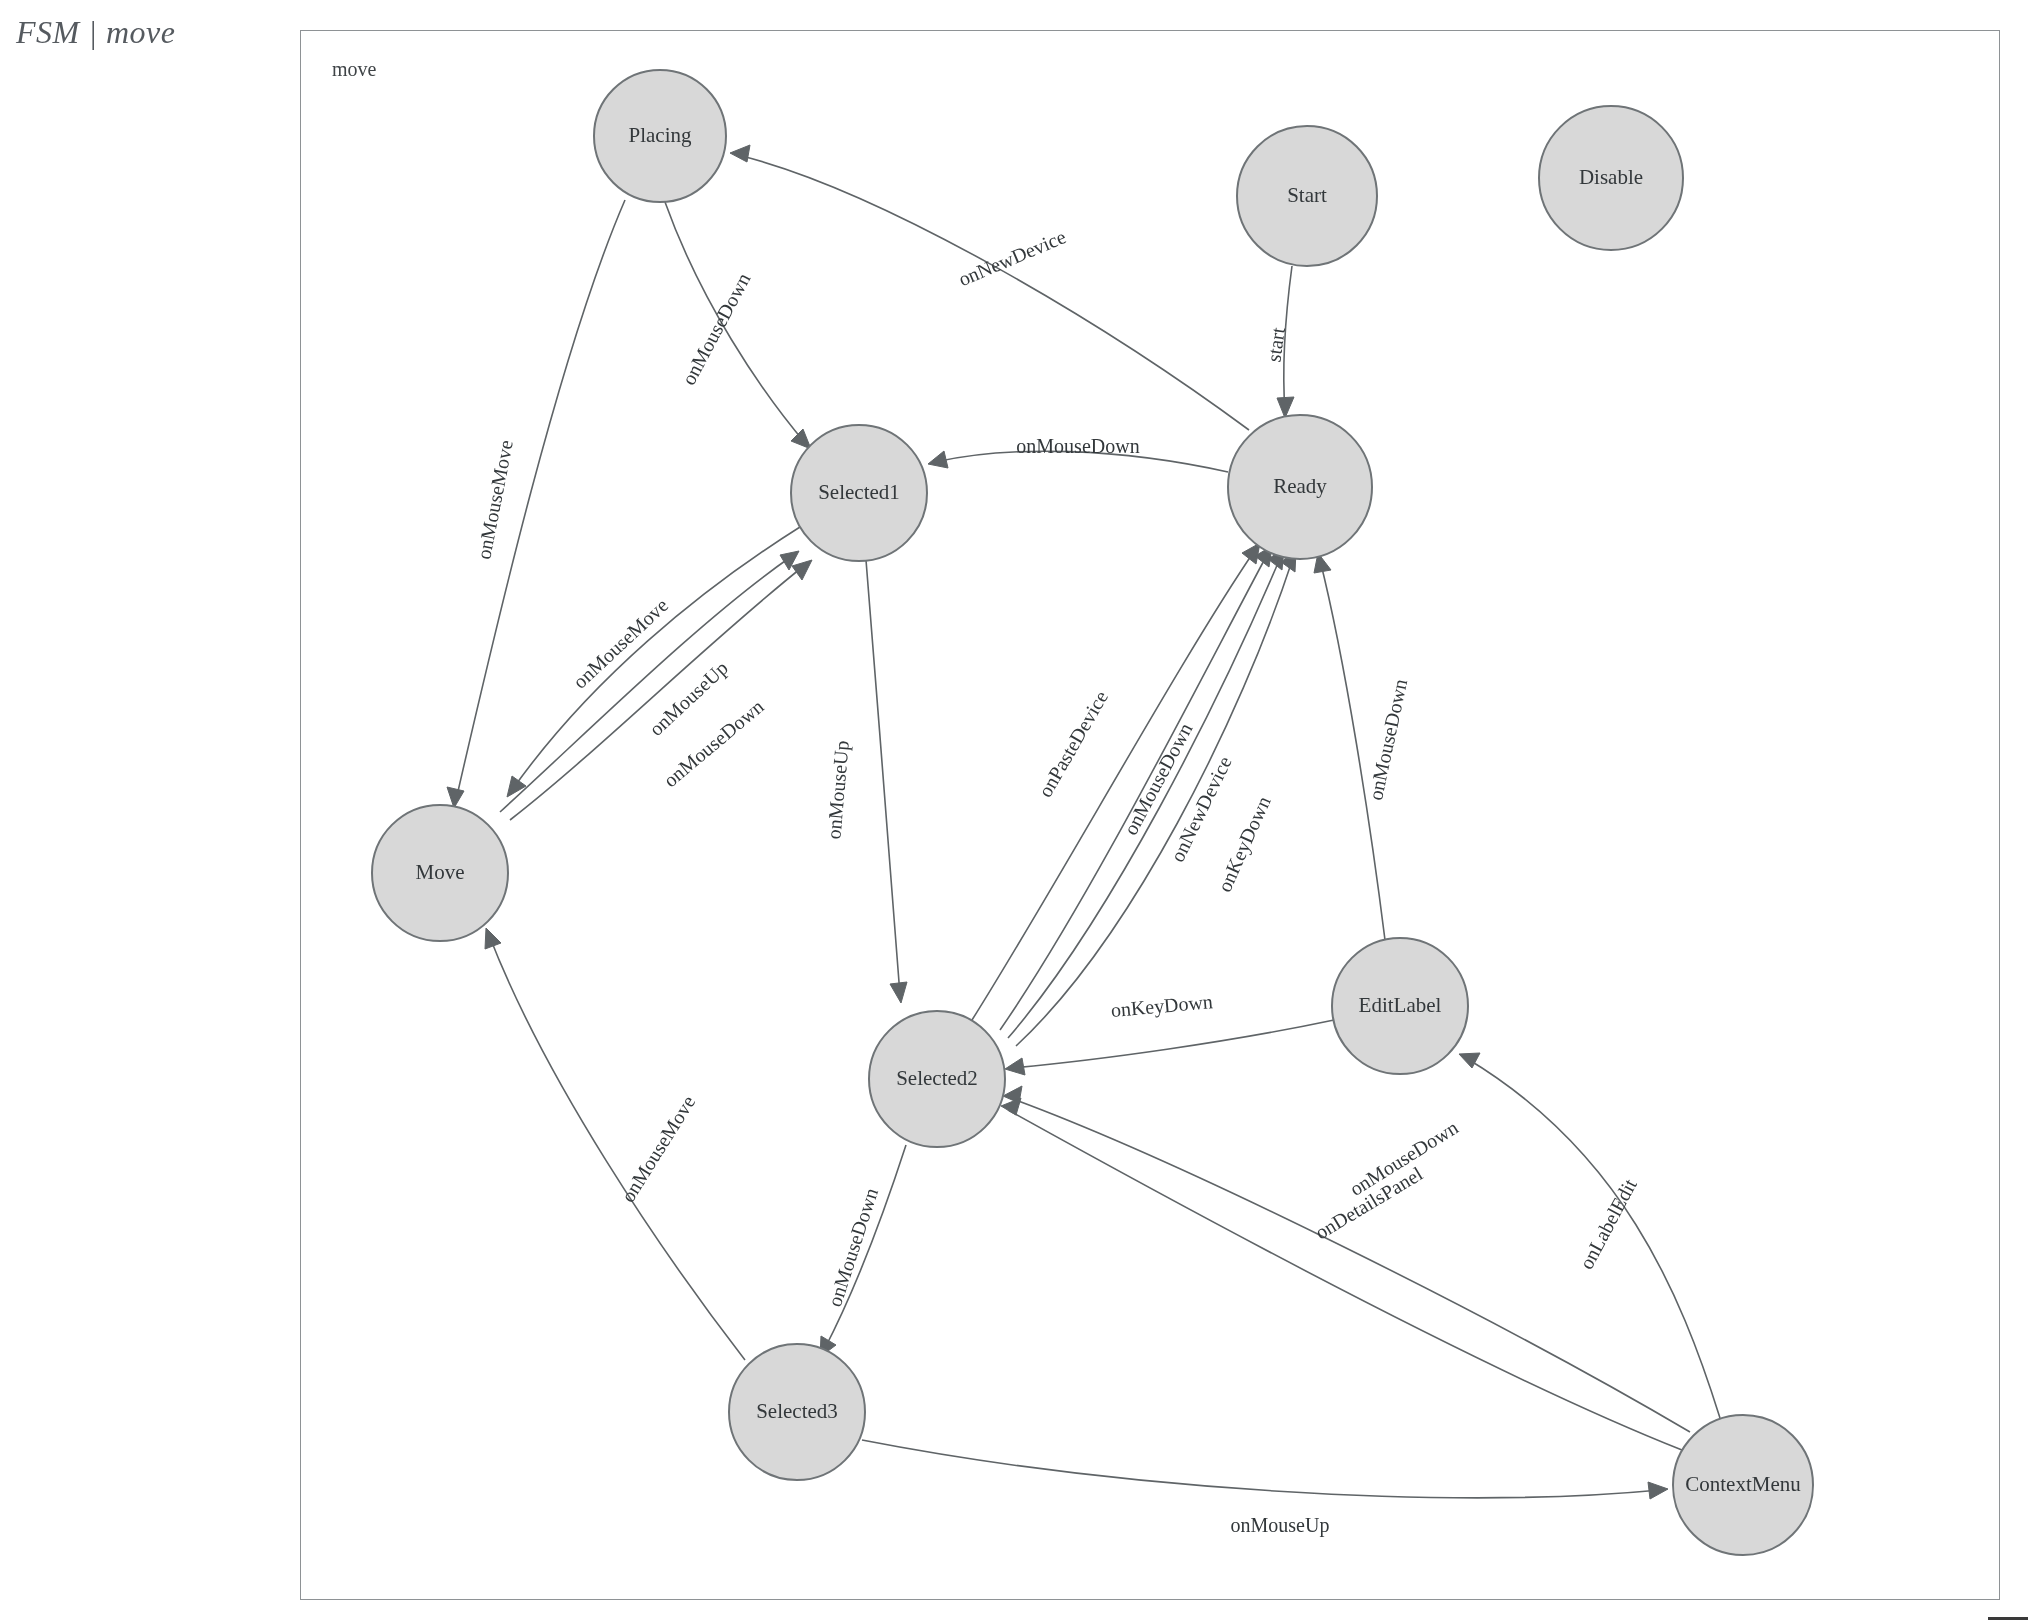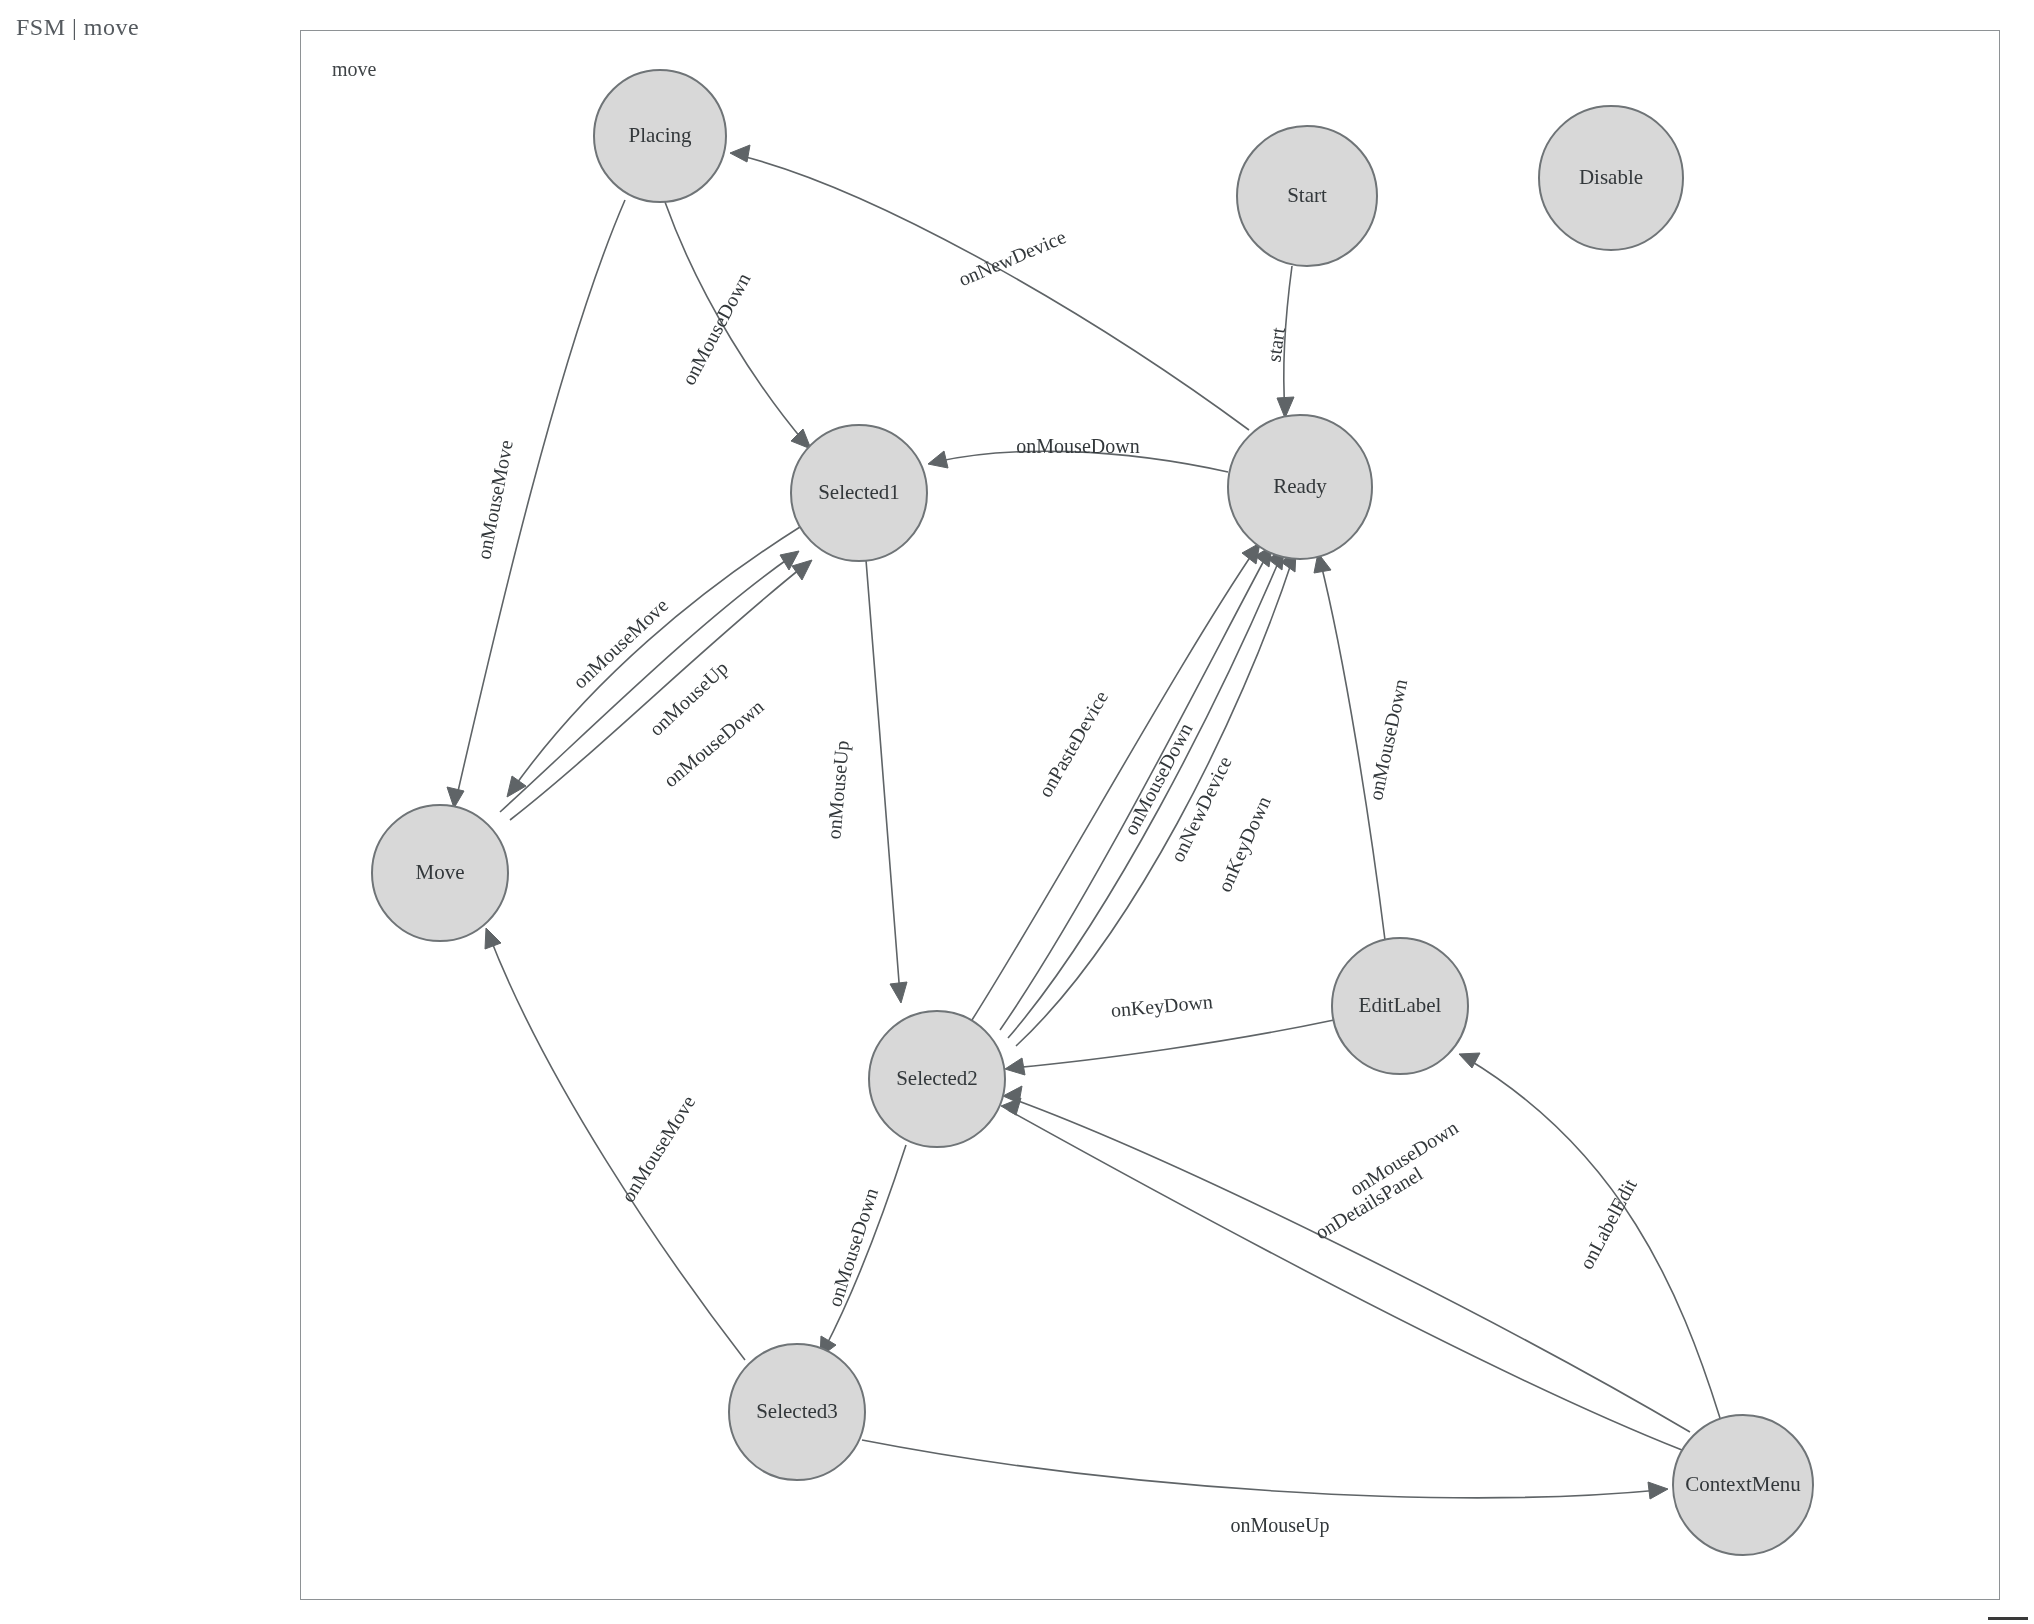--- a/index.html
+++ b/index.html
@@ -11,25 +11,26 @@
     width: 2034px;
     height: 1624px;
     font-family: "Liberation Serif", serif;
     position: relative;
     overflow: hidden;
   }
   #page-title {
     position: absolute;
     left: 16px;
     top: 14px;
-    font-size: 24px;
+    font-size: 32px;
     color: #555a5f;
     font-family: "Liberation Serif", serif;
     letter-spacing: 0.5px;
     white-space: nowrap;
+    font-style: italic;
   }
   #diagram-frame {
     position: absolute;
     left: 300px;
     top: 30px;
     width: 1700px;
     height: 1570px;
     border: 1px solid #8e9295;
     box-sizing: border-box;
     background: #ffffff;

